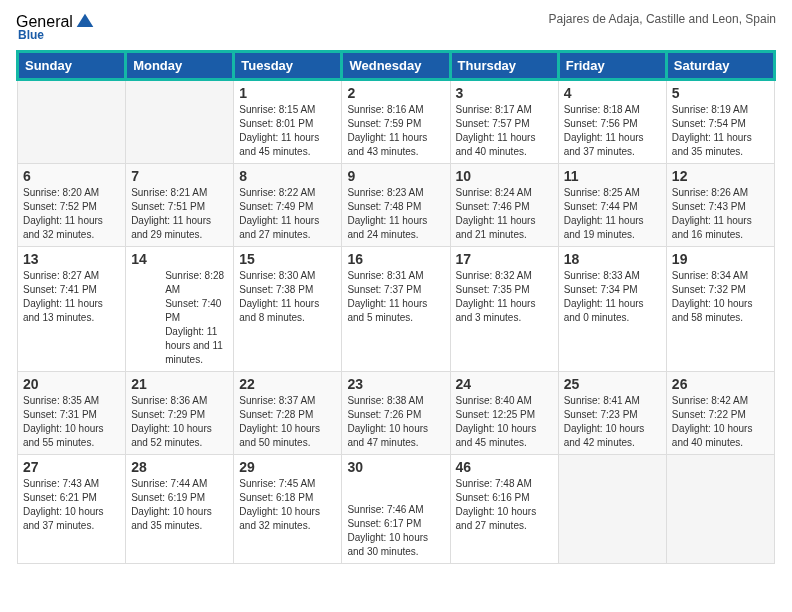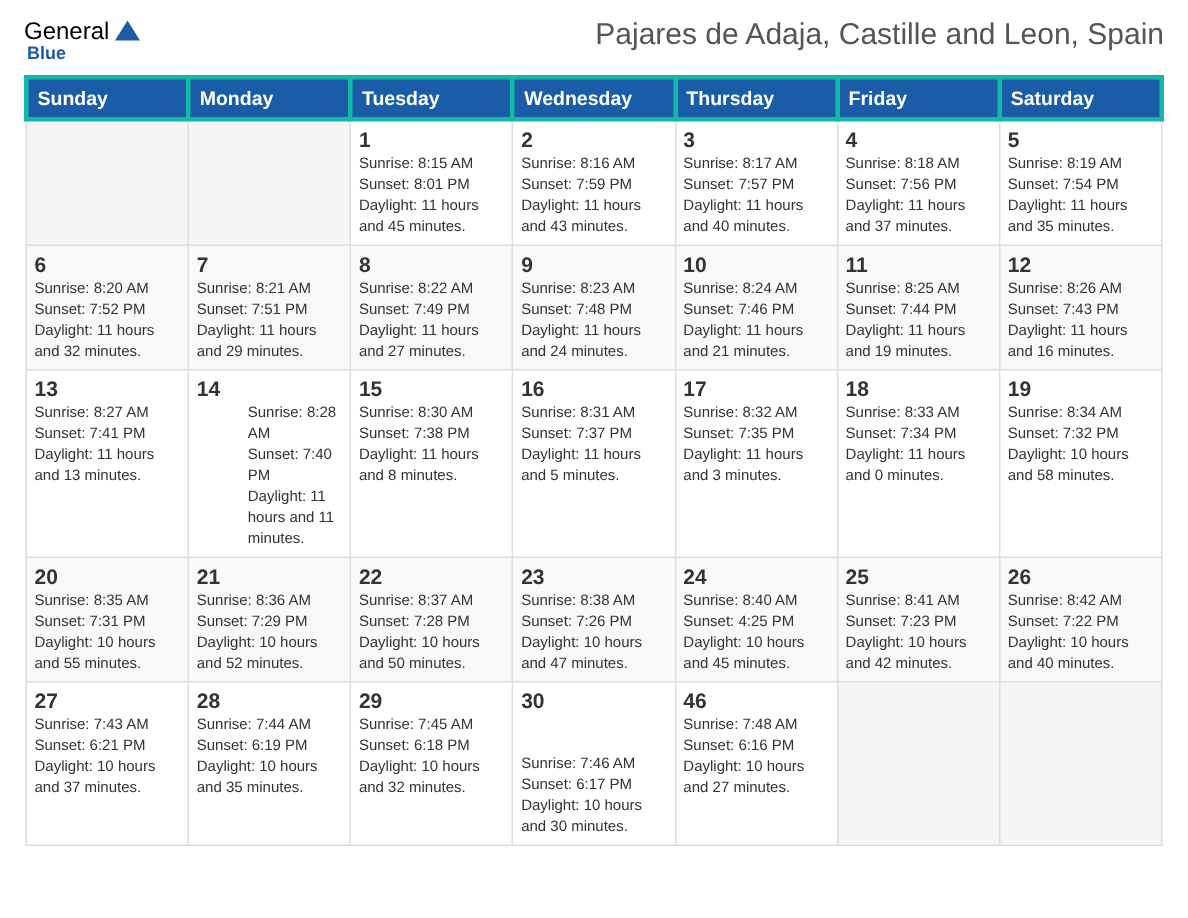--- a/index.html
+++ b/index.html
@@ -39,21 +39,21 @@
     }
     .title-section {
       text-align: right;
     }
     .month-title {
       font-size: 36px;
       font-weight: normal;
       color: #333;
     }
     .subtitle {
-      font-size: 20px;
+      font-size: 12px;
       color: #555;
     }
     .calendar {
       flex: 1;
       border: 1px solid #ccc;
       border-collapse: collapse;
       width: 100%;
       table-layout: fixed;
     }
     .calendar th {
@@ -273,21 +273,21 @@
           </td>
           <td>
             <span class="day-number">23</span>
             <div class="day-info" style="white-space: pre-line;">Sunrise: 8:38 AM
 Sunset: 7:26 PM
 Daylight: 10 hours and 47 minutes.</div>
           </td>
           <td>
             <span class="day-number">24</span>
             <div class="day-info" style="white-space: pre-line;">Sunrise: 8:40 AM
-Sunset: 4:25 PM
+Sunset: 12:25 PM
 Daylight: 10 hours and 45 minutes.</div>
           </td>
           <td>
             <span class="day-number">25</span>
             <div class="day-info" style="white-space: pre-line;">Sunrise: 8:41 AM
 Sunset: 7:23 PM
 Daylight: 10 hours and 42 minutes.</div>
           </td>
           <td>
             <span class="day-number">26</span>

